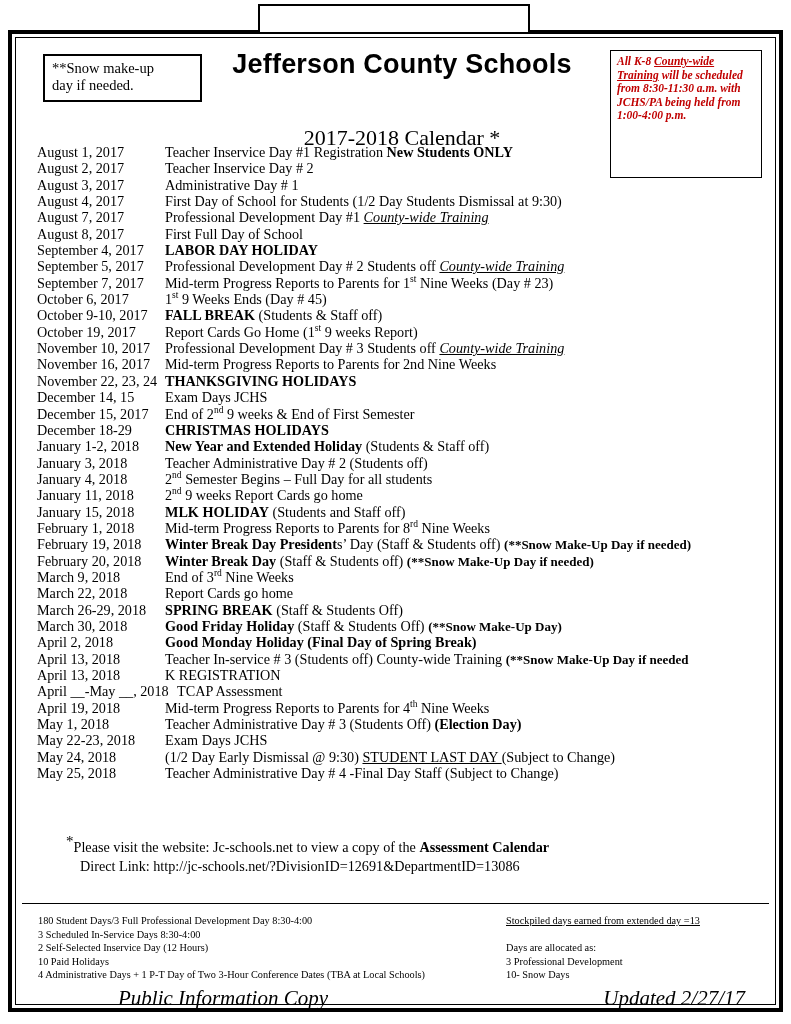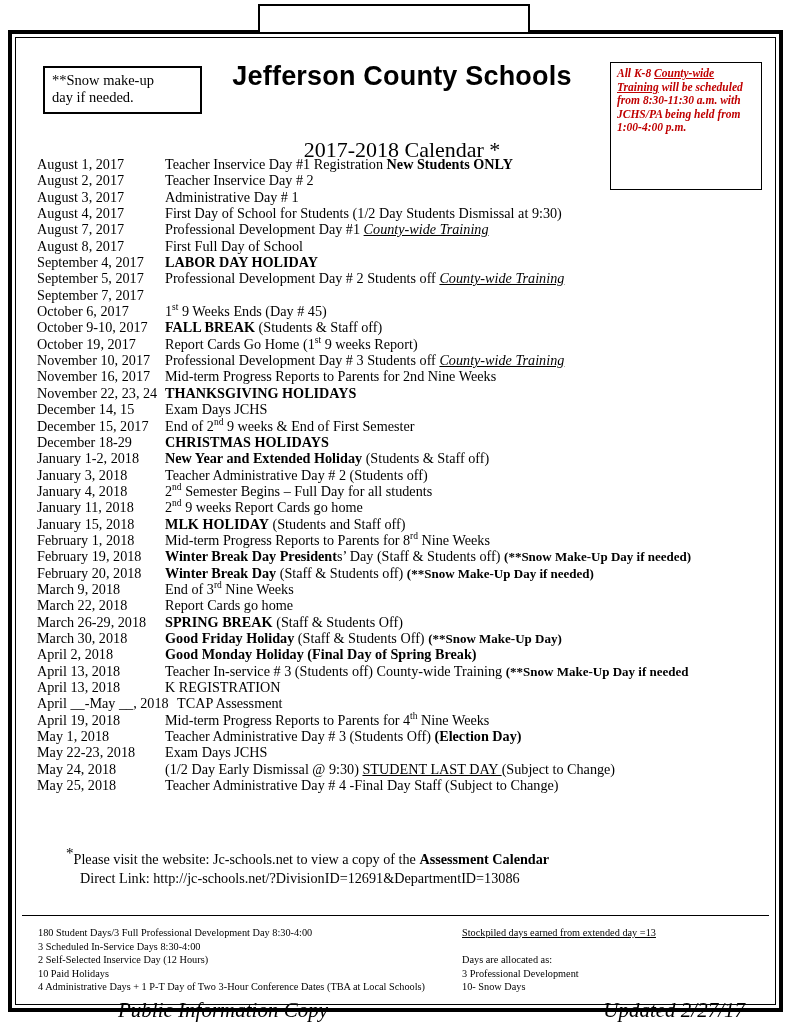--- a/index.html
+++ b/index.html
@@ -48,21 +48,21 @@
     top: 3px;
     right: 3px;
     bottom: 3px;
     border: 1px solid #000;
     box-sizing: border-box;
   }
 
   .sheet {
     position: absolute;
     left: 22px;
-    top: 60px;
+    top: 48px;
     width: 747px;
     height: 964px;
     z-index: 2;
   }
 
   
   .header {
     position: relative;
     height: 86px;
   }
@@ -174,20 +174,21 @@
     top: 855px;
     width: 747px;
     border-top: 1.5px solid #000;
   }
   .fineprint {
     position: absolute;
     left: 0;
     top: 866px;
     width: 747px;
     display: flex;
+    gap: 44px;
   }
   .fineprint .col-left {
     width: 440px;
     flex: 0 0 440px;
     padding-left: 16px;
     box-sizing: border-box;
   }
   .fineprint .col-right {
     flex: 1 1 auto;
   }
@@ -268,20 +269,21 @@
       <div class="row">
         <div class="date">September 4, 2017</div>
         <div class="desc"><span class="b">LABOR DAY HOLIDAY</span></div>
       </div>
       <div class="row">
         <div class="date">September 5, 2017</div>
         <div class="desc"><span>Professional Development Day # 2 Students off    </span><span class="iu">County-wide Training</span></div>
       </div>
       <div class="row">
         <div class="date">September 7, 2017</div>
+        <div class="desc"><span>Mid-term Progress Reports to Parents for 1</span><span class="sup">st</span><span> Nine Weeks (Day # 23)</span></div>
       </div>
       <div class="row">
         <div class="date">October 6, 2017</div>
         <div class="desc"><span> 1</span><span class="sup">st</span><span> 9 Weeks Ends (Day # 45)</span></div>
       </div>
       <div class="row">
         <div class="date">October 9-10, 2017</div>
         <div class="desc"><span class="b">FALL BREAK</span><span> (Students &amp; Staff off)</span></div>
       </div>
       <div class="row">

